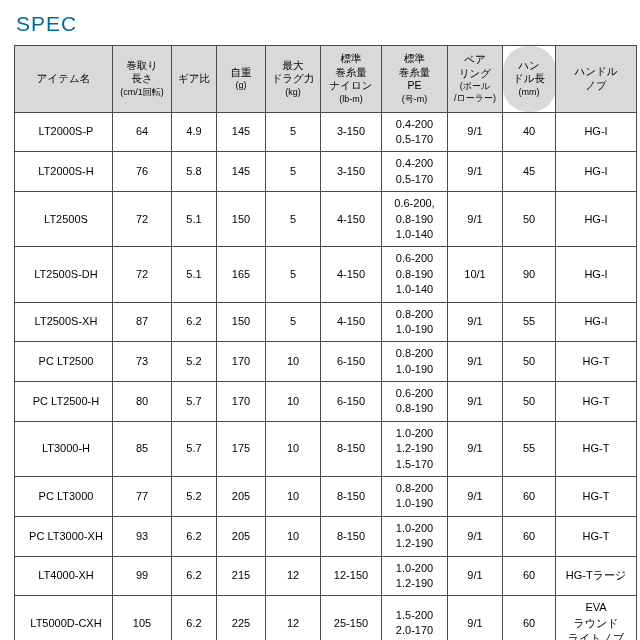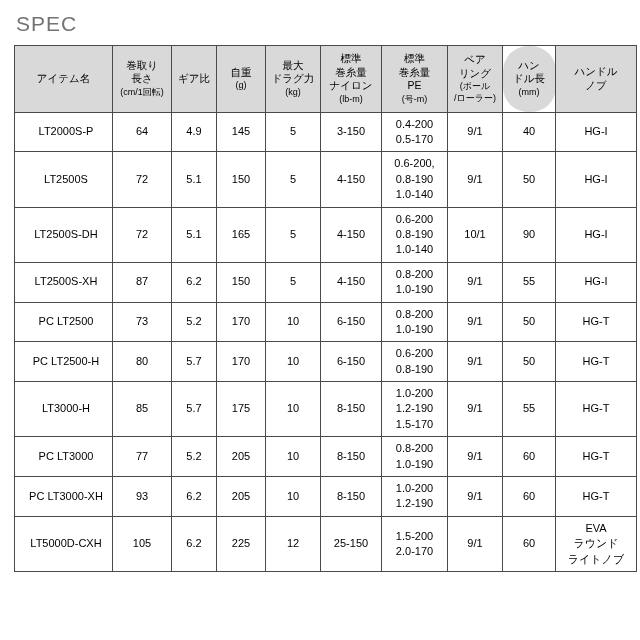--- a/index.html
+++ b/index.html
@@ -18,21 +18,21 @@
     box-sizing: border-box;
     width: 640px;
     height: 640px;
     padding: 10px 13px 6px 14px;
   }
   .title {
     font-size: 21px;
     font-weight: 400;
     letter-spacing: 1px;
     margin: 2px 0 9px 2px;
-    color: #737373;
+    color: #0369a1;
   }
   table {
     border-collapse: collapse;
     table-layout: fixed;
     width: 612px;
   }
   th, td {
     border: 1px solid var(--border, #4a4a4a);
   }
   th {
@@ -135,20 +135,33 @@
           <td>145</td>
           <td>5</td>
           <td>3-150</td>
           <td>0.4-200
 0.5-170</td>
           <td>9/1</td>
           <td>40</td>
           <td>HG-I</td>
         </tr>
         <tr>
+          <td class="item-cell">LT2000S-H</td>
+          <td>76</td>
+          <td>5.8</td>
+          <td>145</td>
+          <td>5</td>
+          <td>3-150</td>
+          <td>0.4-200
+0.5-170</td>
+          <td>9/1</td>
+          <td>45</td>
+          <td>HG-I</td>
+        </tr>
+        <tr>
           <td class="item-cell">LT2500S</td>
           <td>72</td>
           <td>5.1</td>
           <td>150</td>
           <td>5</td>
           <td>4-150</td>
           <td>0.6-200,
 0.8-190
 1.0-140</td>
           <td>9/1</td>
@@ -242,20 +255,33 @@
           <td>205</td>
           <td>10</td>
           <td>8-150</td>
           <td>1.0-200
 1.2-190</td>
           <td>9/1</td>
           <td>60</td>
           <td>HG-T</td>
         </tr>
         <tr>
+          <td class="item-cell">LT4000-XH</td>
+          <td>99</td>
+          <td>6.2</td>
+          <td>215</td>
+          <td>12</td>
+          <td>12-150</td>
+          <td>1.0-200
+1.2-190</td>
+          <td>9/1</td>
+          <td>60</td>
+          <td>HG-Tラージ</td>
+        </tr>
+        <tr>
           <td class="item-cell">LT5000D-CXH</td>
           <td>105</td>
           <td>6.2</td>
           <td>225</td>
           <td>12</td>
           <td>25-150</td>
           <td>1.5-200
 2.0-170</td>
           <td>9/1</td>
           <td>60</td>

